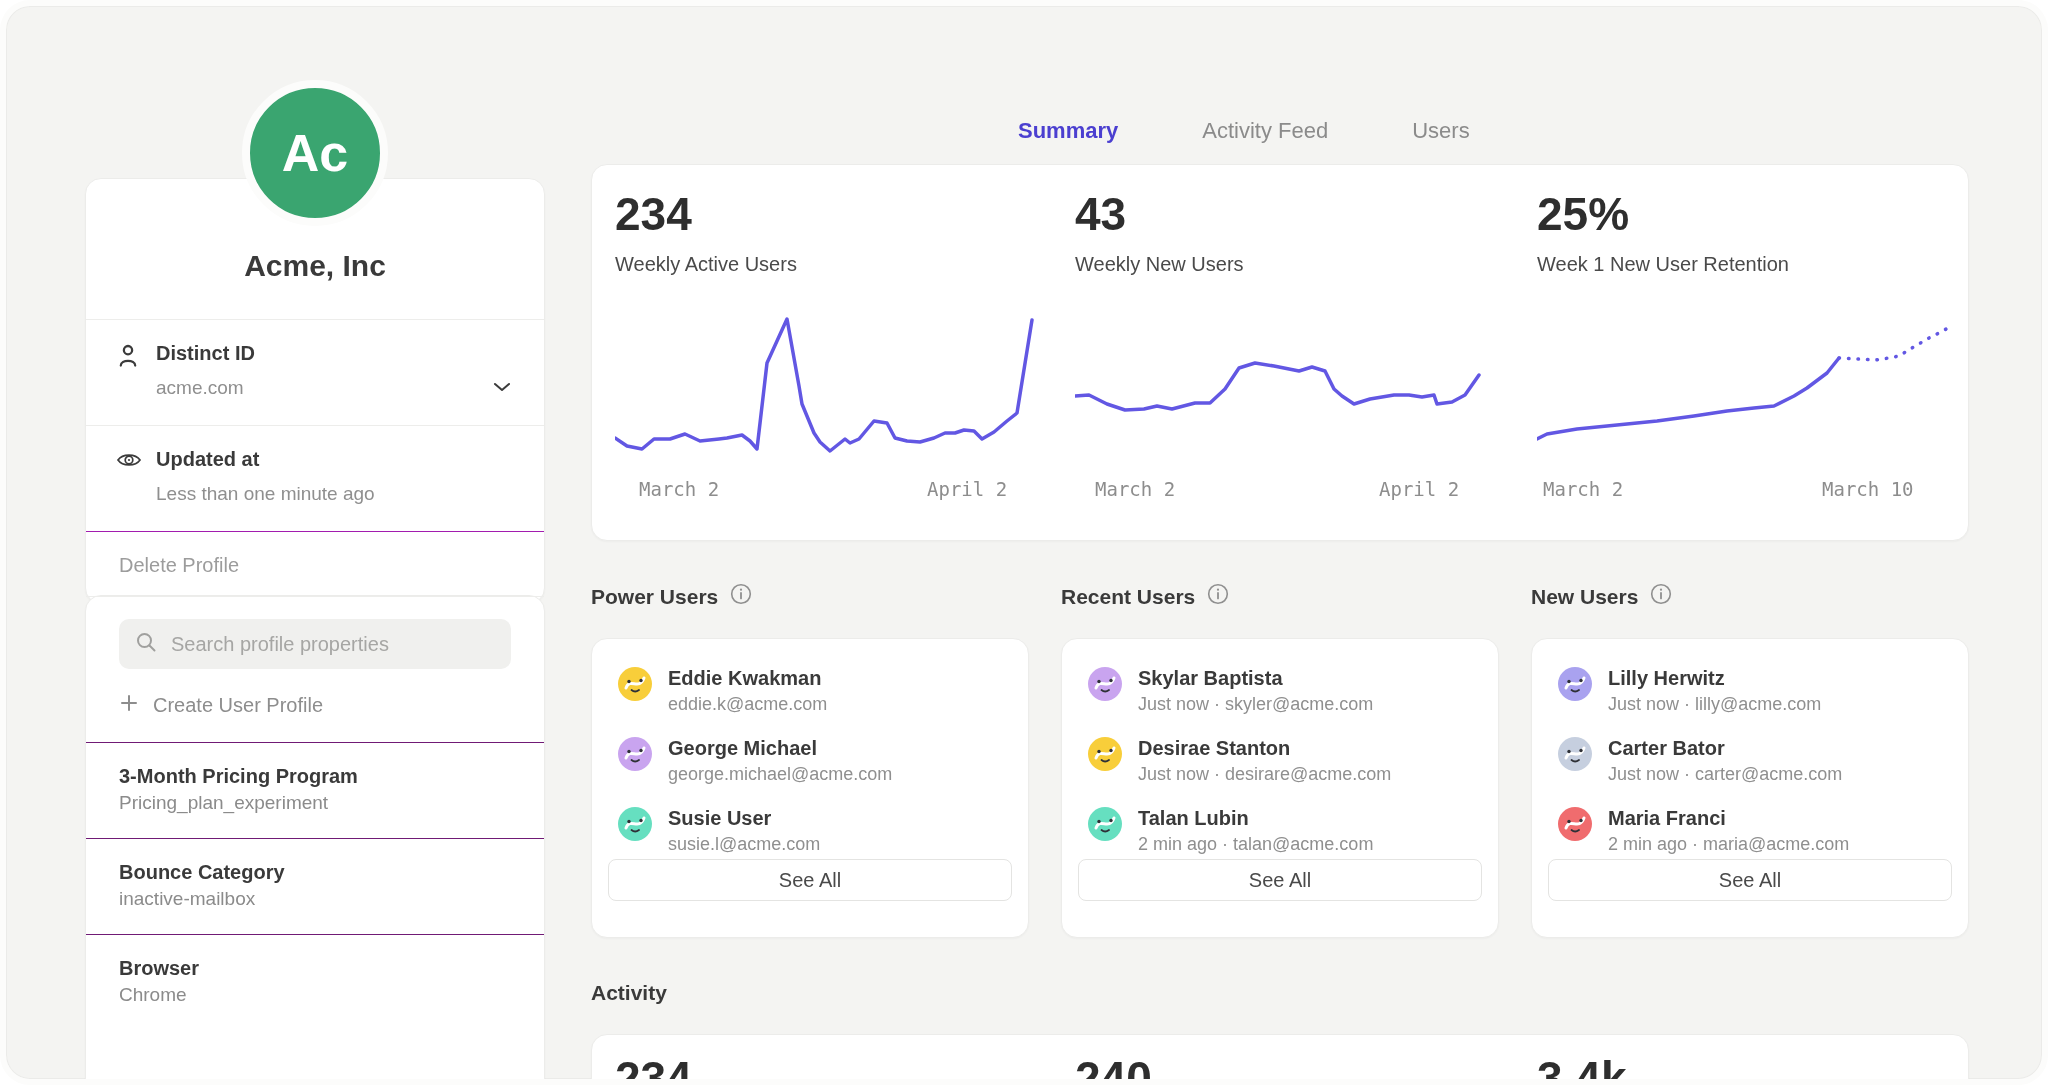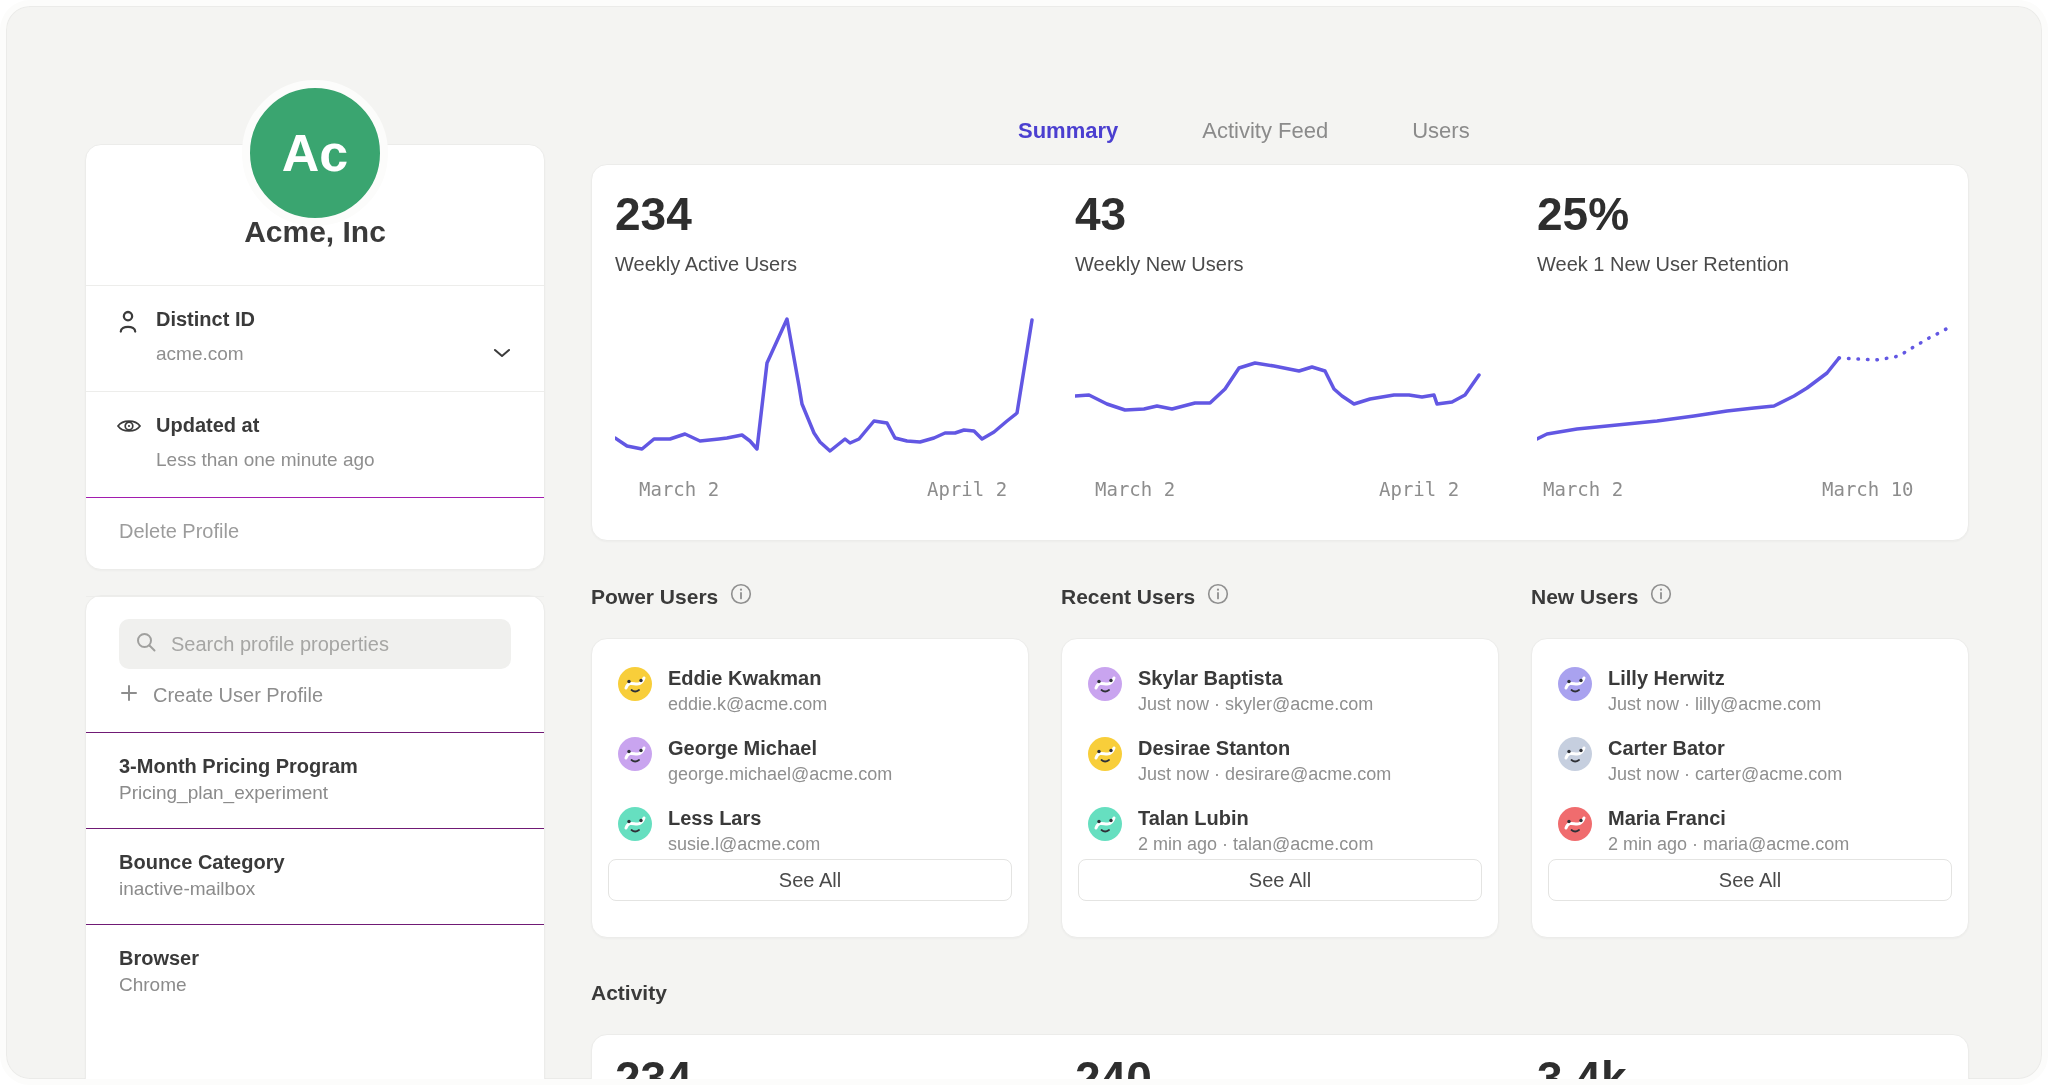--- a/index.html
+++ b/index.html
@@ -10,32 +10,32 @@
   .card{background:#ffffff;border:1px solid #ececea;border-radius:16px;
         box-shadow:0 1px 2px rgba(0,0,0,0.03);box-sizing:border-box;}
   .divider{height:1px;background:#ededeb;}
 
   
   .sidebar{position:absolute;left:79px;top:0;width:460px;}
   .company-avatar{position:absolute;left:157px;top:74px;width:130px;height:130px;
       border-radius:50%;border:8px solid #fcfcfb;z-index:3;
       display:flex;align-items:center;justify-content:center;
       color:#fff;font-size:52px;font-weight:bold;}
-  .profile-card{position:absolute;left:0;top:138px;width:460px;}
+  .profile-card{position:absolute;left:0;top:172px;width:460px;}
   .company-name{padding:70px 0 36px;text-align:center;font-size:30px;font-weight:bold;color:#3a3a3a;}
   .id-row{position:relative;border-top:1px solid #ededeb;padding:22px 33px 26px 70px;}
   .id-row .row-icon{position:absolute;left:30px;top:24px;}
   .row-label{font-size:20px;font-weight:bold;color:#3a3a3a;}
   .row-value{font-size:19px;color:#8f8f8f;margin-top:12px;}
   .chev{position:absolute;right:33px;top:58px;}
   .delete-row{border-top:1px solid #a21caf;padding:22px 33px 26px;font-size:20px;color:#9c9c9c;cursor:pointer;}
 
   .props-card{position:absolute;left:0;top:589px;width:460px;height:540px;}
   .props-title{padding:24px 33px 20px;font-size:21px;font-weight:bold;color:#3a3a3a;}
-  .search-box{margin:22px 33px 0;height:50px;background:#f0f0ee;border-radius:10px;
+  .search-box{margin:22px 33px 10px;height:50px;background:#f0f0ee;border-radius:10px;
       display:flex;align-items:center;gap:12px;padding:0 16px;box-sizing:border-box;}
   .search-box input{border:none;background:transparent;outline:none;flex:1;
       font-size:20px;color:#3a3a3a;font-family:"Liberation Sans",sans-serif;}
   .search-box input::placeholder{color:#a6a6a4;}
   .create-row{display:flex;align-items:center;gap:14px;padding:14px 33px 24px;
       font-size:20px;color:#8d8d8d;cursor:pointer;}
   .prop-item{border-top:1px solid #701a75;padding:22px 33px 24px;}
   .prop-name{font-size:20px;font-weight:bold;color:#3a3a3a;}
   .prop-value{font-size:19px;color:#8b8b8b;margin-top:4px;}
 
@@ -278,21 +278,21 @@
         <span class="uav ico">
           <svg width="34" height="34" viewBox="0 0 34 34">
             <circle cx="17" cy="17" r="17" fill="#66dfc0"></circle>
             <path d="M8 21 C12 10, 21 24, 26 11" stroke="#ffffff" stroke-width="3" fill="none" stroke-linecap="round"></path>
             <circle cx="11" cy="14.5" r="1.7" fill="#2f3137"></circle>
               <circle cx="23" cy="13.5" r="1.7" fill="#2f3137"></circle>
             <path d="M13.5 23 q3.5 3 7.5 0" stroke="#2f3137" stroke-width="1.8" fill="none" stroke-linecap="round"></path>
           </svg>
         </span>
         <div>
-            <div class="user-name">Less Lars</div>
+            <div class="user-name">Susie User</div>
         <div class="user-sub">susie.l@acme.com</div>
           </div>
       </div>
       <div class="see-all">See All</div>
     </section>
 
     <section class="card users-card uc2">
       <div class="user-row">
         <span class="uav ico">
           <svg width="34" height="34" viewBox="0 0 34 34">

